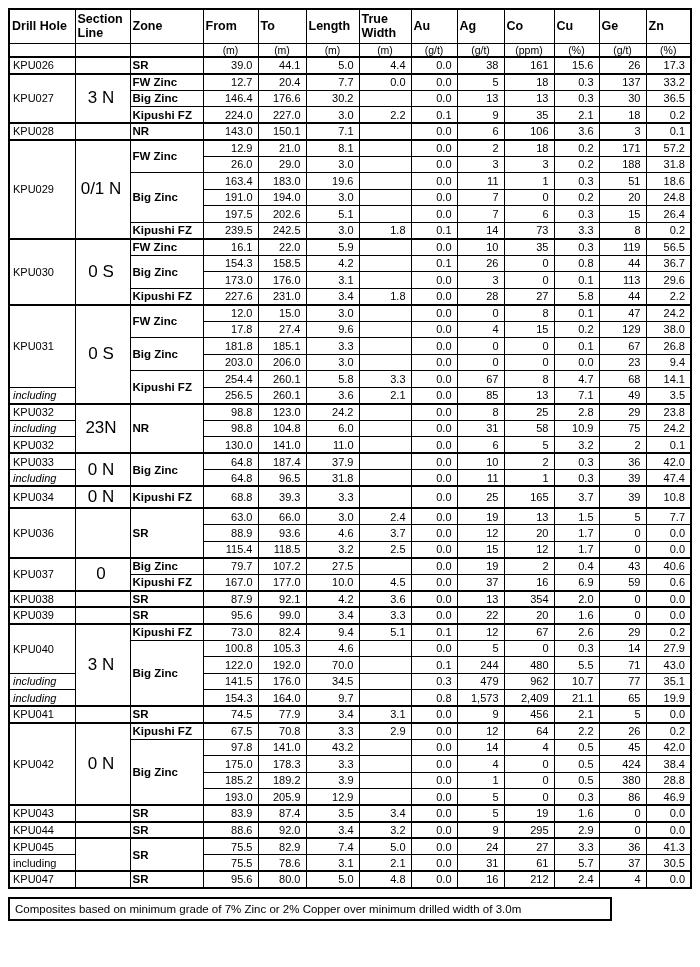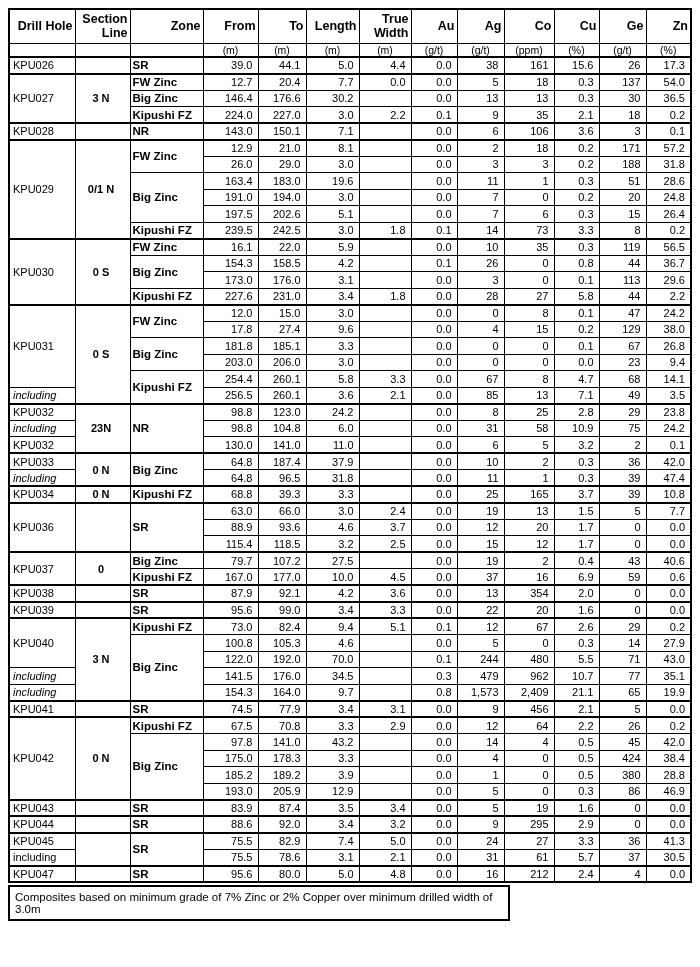--- a/index.html
+++ b/index.html
@@ -20,21 +20,21 @@
   th, td {
     border: 1px solid #000;
     overflow: hidden;
     white-space: nowrap;
     box-sizing: border-box;
   }
   thead tr.labels th {
     font-weight: bold;
     font-size: 12.5px;
     line-height: 1.12;
-    text-align: right;
+    text-align: left;
     vertical-align: middle;
     height: 34px;
     padding: 1px 2px;
     white-space: normal;
   }
   thead tr.units th {
     font-weight: normal;
     font-size: 10.5px;
     height: 14px;
     text-align: center;
@@ -44,28 +44,28 @@
   }
   tbody td {
     font-size: 11px;
     height: 16.5px;
     vertical-align: middle;
     padding: 0 5px 0 2px;
   }
   tbody td.num { text-align: right; }
   tbody td.hole { text-align: left; padding-left: 3px; }
   tbody td.hole.italic { font-style: italic; }
-  tbody td.section { text-align: center; font-size: 11px; font-weight: bold; }
+  tbody td.section { text-align: center; font-size: 17px; }
   tbody td.zone { text-align: left; font-weight: bold; font-size: 11.5px; }
   tbody tr.group-start td { border-top: 2px solid #000; }
   .footnote {
-    width: 502px;
+    width: 604px;
     box-sizing: border-box;
     border: 2px solid #000;
-    margin-top: 2px;
+    margin-top: 8px;
     padding: 4px 5px;
     font-size: 11.5px;
     background: #fff;
   }
 </style>
 </head>
 <body>
 
 <div class="sheet">
   <table class="assay">
@@ -138,21 +138,21 @@
           <td class="zone" rowspan="1">FW Zinc</td>
           <td class="num">12.7</td>
           <td class="num">20.4</td>
           <td class="num">7.7</td>
           <td class="num">0.0</td>
           <td class="num">0.0</td>
           <td class="num">5</td>
           <td class="num">18</td>
           <td class="num">0.3</td>
           <td class="num">137</td>
-          <td class="num">54.0</td>
+          <td class="num">33.2</td>
         </tr>
         <tr>
           <td class="zone" rowspan="1">Big Zinc</td>
           <td class="num">146.4</td>
           <td class="num">176.6</td>
           <td class="num">30.2</td>
           <td class="num"></td>
           <td class="num">0.0</td>
           <td class="num">13</td>
           <td class="num">13</td>
@@ -219,21 +219,21 @@
           <td class="zone" rowspan="3">Big Zinc</td>
           <td class="num">163.4</td>
           <td class="num">183.0</td>
           <td class="num">19.6</td>
           <td class="num"></td>
           <td class="num">0.0</td>
           <td class="num">11</td>
           <td class="num">1</td>
           <td class="num">0.3</td>
           <td class="num">51</td>
-          <td class="num">28.6</td>
+          <td class="num">18.6</td>
         </tr>
         <tr>
           <td class="num">191.0</td>
           <td class="num">194.0</td>
           <td class="num">3.0</td>
           <td class="num"></td>
           <td class="num">0.0</td>
           <td class="num">7</td>
           <td class="num">0</td>
           <td class="num">0.2</td>

